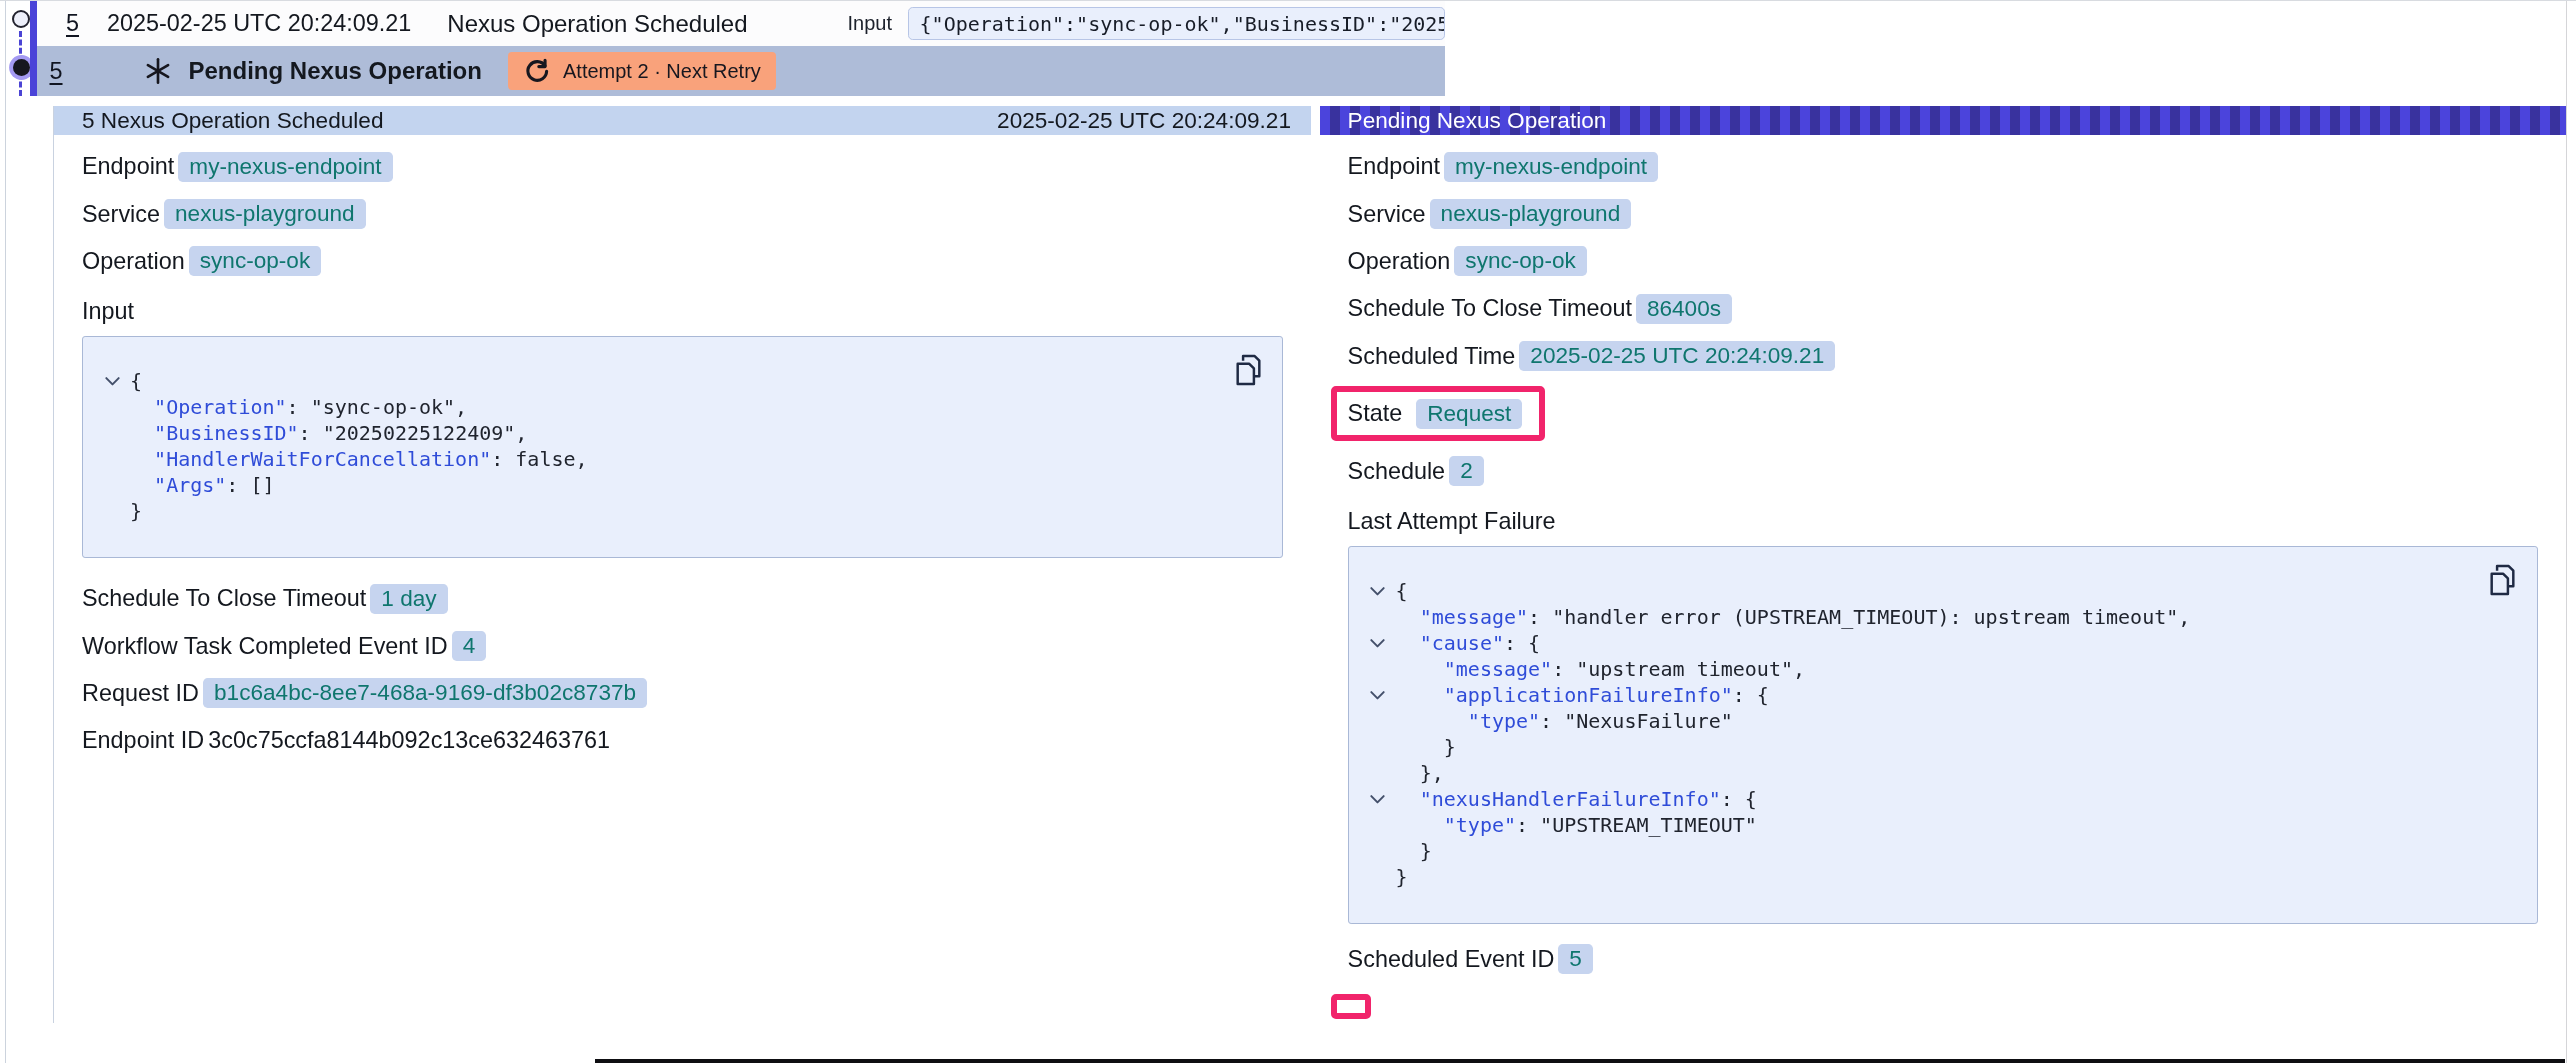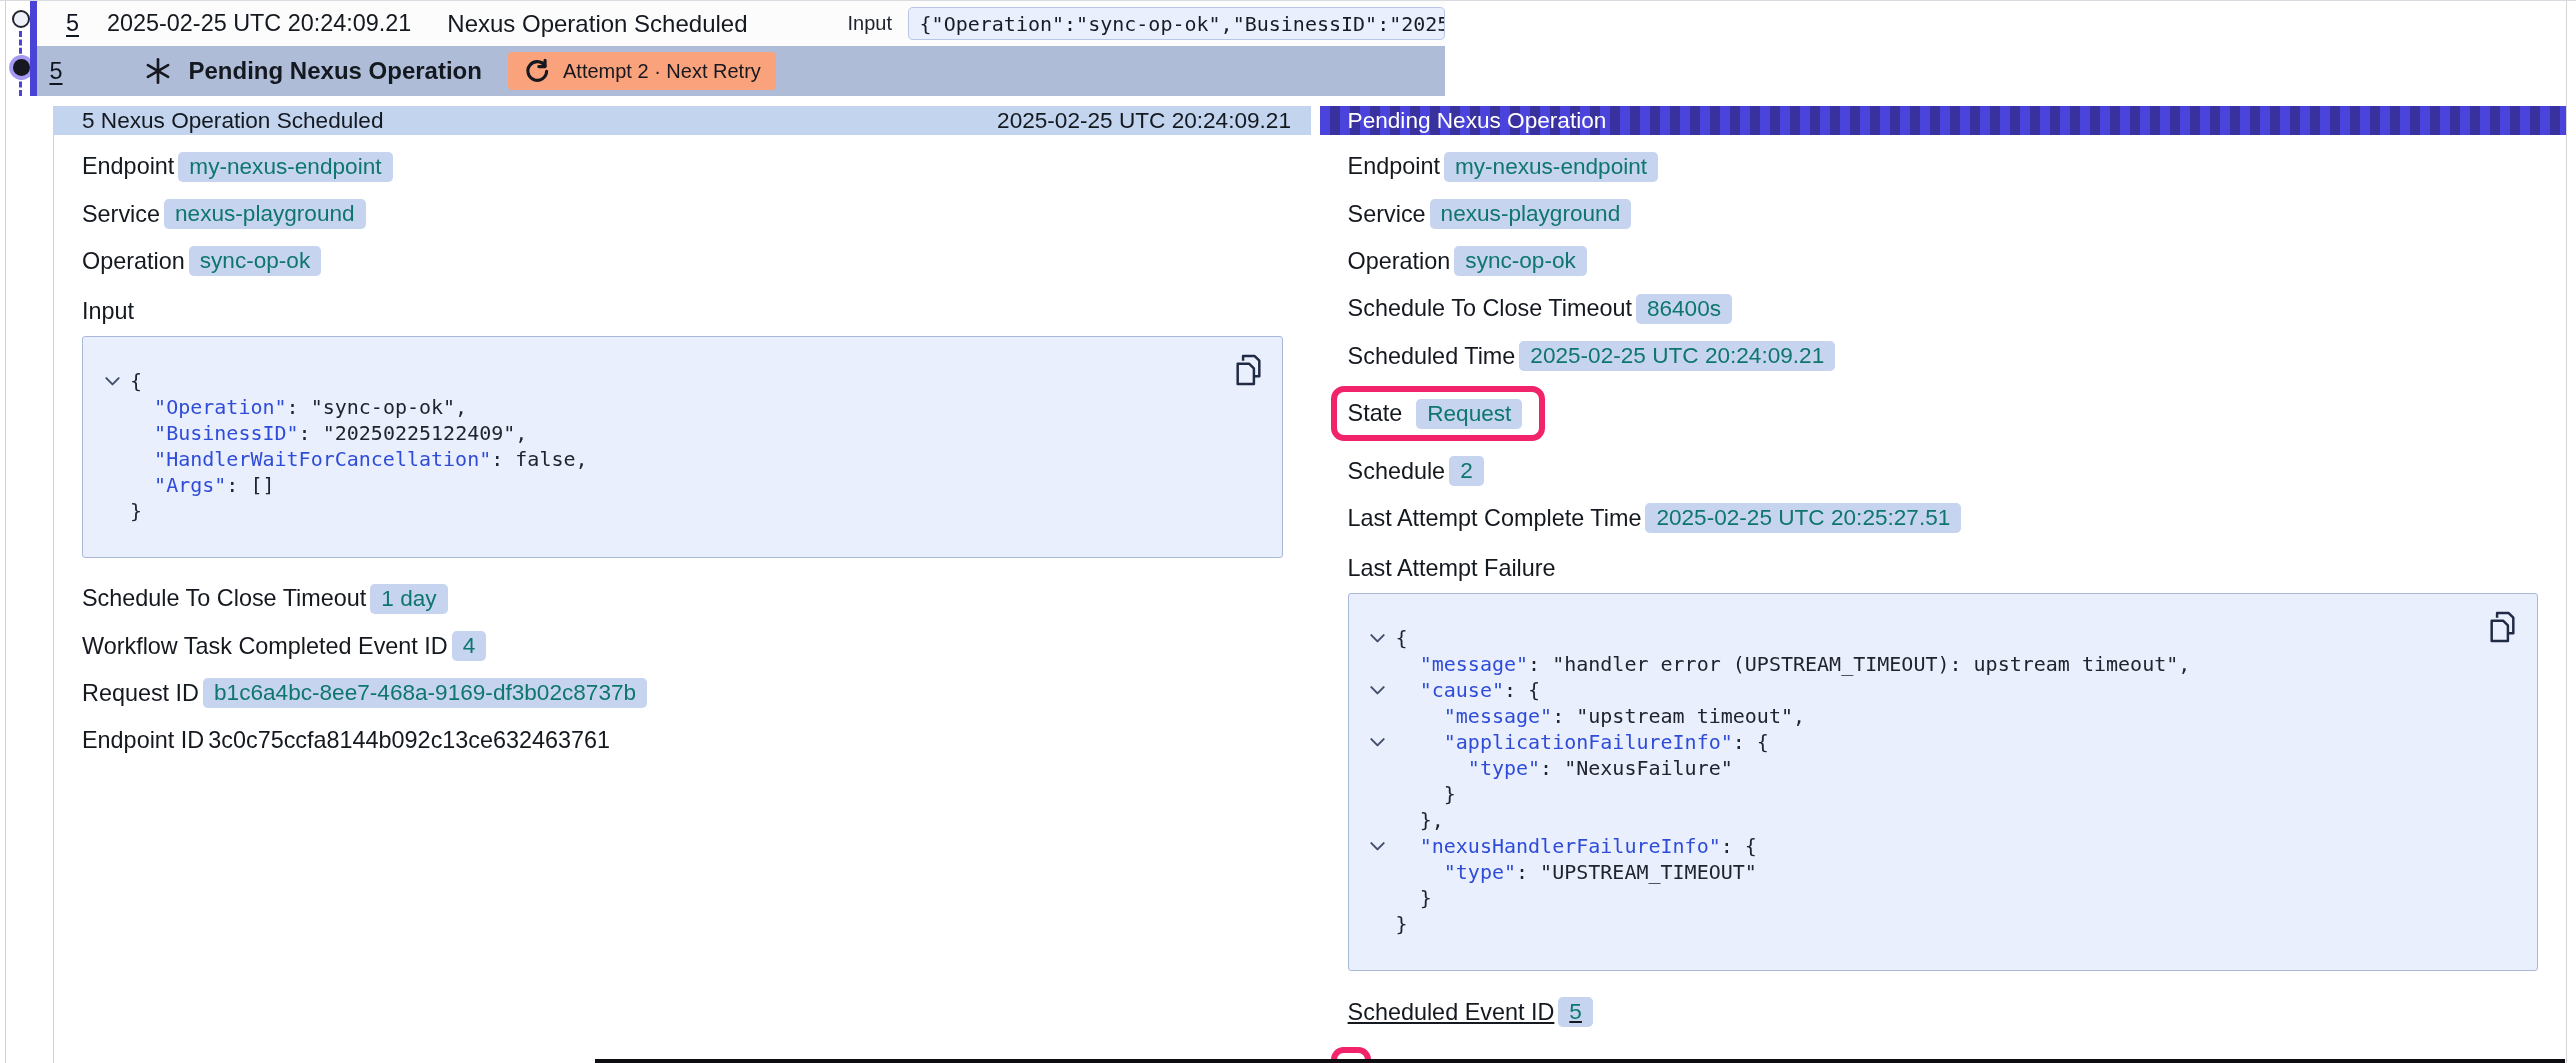--- a/index.html
+++ b/index.html
@@ -51,21 +51,21 @@
   .panel-body { padding:1.6px 28px 0 28px; }
 
   .field-row { display:flex; align-items:center; gap:4px; margin-top:13.3px; min-height:34px; }
   .f-label { font-size:23.4px; color:#14181f; white-space:nowrap; }
   .badge { background:#c6d4ef; border-radius:4.7px; padding:2px 11px; font-size:22.6px;
     color:#0f766e; white-space:nowrap; }
   .link-value { font-size:23.4px; color:#14181f; text-underline-offset:4.7px; cursor:pointer; }
   .section-label { font-size:23.4px; margin-top:20px; }
 
   .hl { display:inline-flex; align-items:center; gap:14px;
-    border:6.2px solid #f1246b; border-radius:13px;
+    border:6.2px solid #f1246b; border-radius:5px;
     padding:6.2px 17px 6.2px 11px; margin-left:-17px; }
 
   
   .code-block { position:relative; background:#e9effc; border:1.6px solid #a9b8d6; border-radius:3.1px;
     margin-top:11px; padding:31px 23.4px 33px 11px; }
   .code-line { display:flex; align-items:center; height:26px; }
   .chev { width:36px; display:flex; justify-content:center; align-items:center; cursor:pointer; }
   .code-text { font-family:"DejaVu Sans Mono", monospace; font-size:20px; white-space:pre; }
   .code-text .k { color:#2f4cd8; }
   .code-text .p { color:#20242e; }
@@ -222,24 +222,20 @@
         <span class="hl">
           <span class="f-label">State</span>
           <span class="badge">Request</span>
         </span>
       </div>
 
       <div class="field-row">
         <span class="f-label">Schedule</span>
         <span class="badge">2</span>
       </div>
-      <div class="field-row">
-        <span class="f-label">Last Attempt Complete Time</span>
-        <span class="badge">2025-02-25 UTC 20:25:27.51</span>
-      </div>
 
       <div class="section-label">Last Attempt Failure</div>
       <div class="code-block">
         <button class="copy-btn">
           <svg width="31" height="34" viewBox="0 0 40 44" fill="none" stroke="#1f2a44" stroke-width="3.2" stroke-linejoin="round">
             <path d="M13 10 L13 4 L28 4 L34 10 L34 30 L26 30"></path>
             <path d="M6 14 L21 14 L27 20 L27 40 L6 40 Z"></path>
           </svg>
         </button>
       <div class="code-line">
@@ -301,21 +297,21 @@
           <div class="code-line">
             <span class="chev"></span>
             <span class="code-text"><span class="p">  }</span></span>
           </div>
           <div class="code-line">
             <span class="chev"></span>
             <span class="code-text"><span class="p">}</span></span>
           </div>
         </div>
 
-      <div class="field-row" style="margin-top:24px;text-decoration:underline;">
+      <div class="field-row" style="margin-top:18px;">
         <span class="f-label">Scheduled Event ID</span>
         <span class="badge">5</span>
       </div>
 
       <div class="field-row">
         <span class="hl">
           
           
         </span>
       </div>

